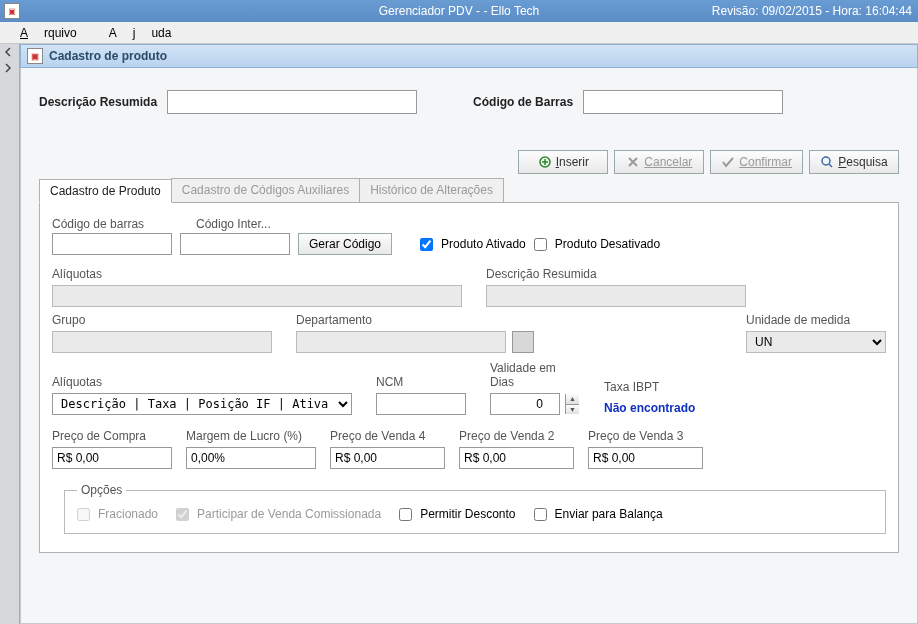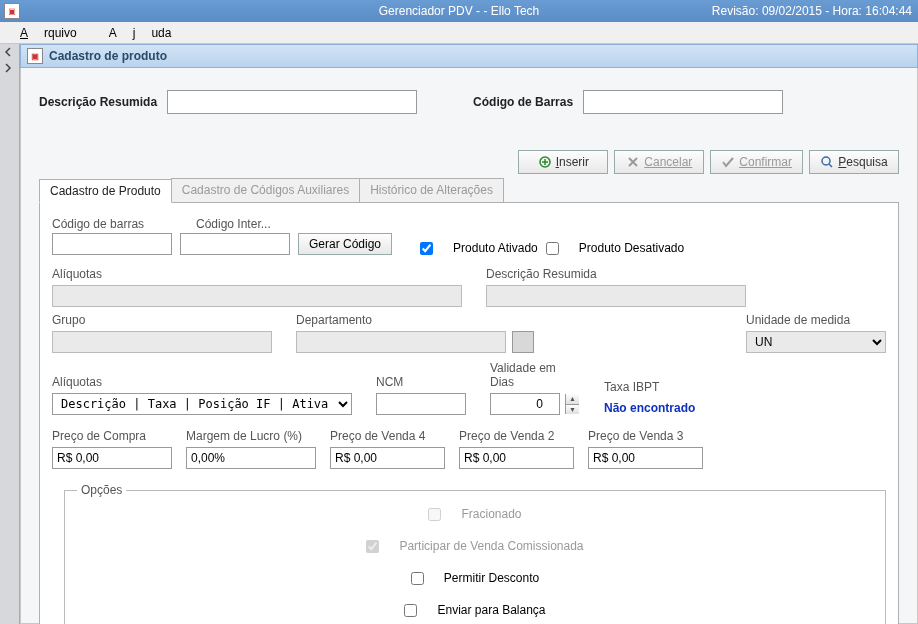--- a/index.html
+++ b/index.html
@@ -41,28 +41,28 @@
 .tabcontent { border:1px solid #b0b0b0; border-top:none; background:#fff; padding:14px 12px 18px 12px; }
 
 .fieldrow { display:flex; gap:24px; margin-bottom:6px; align-items:flex-end;}
 .field { display:flex; flex-direction:column; gap:4px; }
 .field > label { color:#555; font-size:12px; }
 .field input, .field select { height:22px; border:1px solid #999; background:#fff; padding:0 4px; }
 .muted-label { color:#b0b0b0; }
 .readonly { background:#eaeaea !important; border:1px solid #bbb !important; }
 
 .smbtn { height:22px; padding:0 10px; border:1px solid #9aa; background:linear-gradient(#fdfdfd,#e8e8e8);}
-.chk { display:flex; align-items:center; gap:20px; }
+.chk { display:flex; align-items:center; gap:8px; }
 .chk input { width:13px;height:13px; }
 
 .ibpt { color:#1030c0; font-weight:700; }
 
 fieldset.opts { border:1px solid #bbb; padding:10px 12px 12px 12px; margin-top:14px;margin-left:12px;}
 fieldset.opts legend { color:#555; padding:0 4px; }
-fieldset.opts .row { display:flex; gap:18px; align-items:center;flex-direction:column; }
+fieldset.opts .row { display:flex; gap:18px; align-items:center; }
 fieldset.opts .disabled { color:#9a9a9a; }
 
 .spinwrap{position:relative;display:inline-block;}
 .spinbtns{position:absolute;right:1px;top:1px;bottom:1px;width:14px;display:flex;flex-direction:column;}
 .spinbtns div{flex:1;border-left:1px solid #999;background:linear-gradient(#fdfdfd,#e0e0e0);display:flex;align-items:center;justify-content:center;font-size:7px;color:#555;}
 .spinbtns div:first-child{border-bottom:1px solid #999;}
 
 .sqbtn{width:22px;height:22px;background:#d8d8d8;border:1px solid #999;}
 </style>
 </head>
@@ -154,21 +154,21 @@
       <div class="tabcontent">
 
         <div class="fieldrow" style="margin-bottom:2px;">
           <div class="field" style="width:120px">
               <label>Código de barras</label>
             </div>
           <div class="field" style="width:110px">
               <label class="muted-label">Código Inter...</label>
             </div>
         </div>
-        <div class="fieldrow" style="gap:8px;margin-bottom:12px;">
+        <div class="fieldrow" style="gap:8px;margin-bottom:12px;align-items:center;">
           <input type="text" style="width: 120px; height: 22px; border: 1px solid rgb(153, 153, 153);">
           <input type="text" style="width: 110px; height: 22px; border: 1px solid rgb(153, 153, 153);">
           <button class="smbtn">Gerar Código</button>
           <div style="width:12px"></div>
           <label class="chk">
               <input type="checkbox" checked="" style="">
               <span>Produto Ativado</span>
             </label>
           <label class="chk">
               <input type="checkbox" style="">

